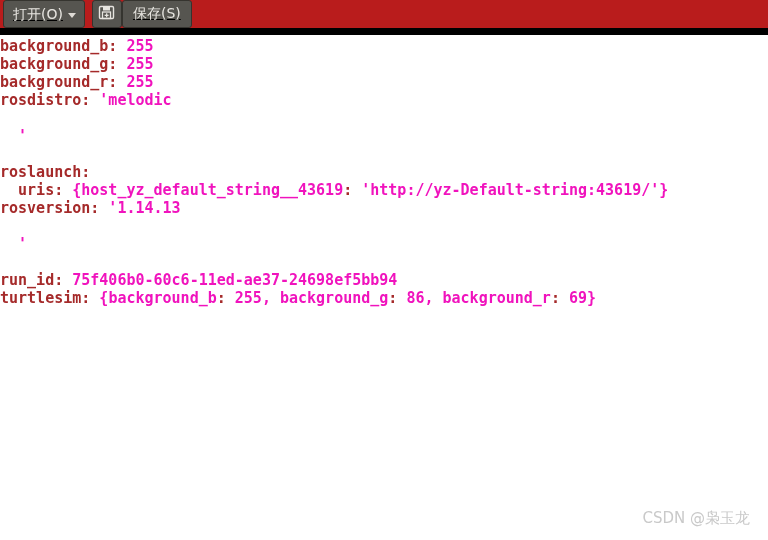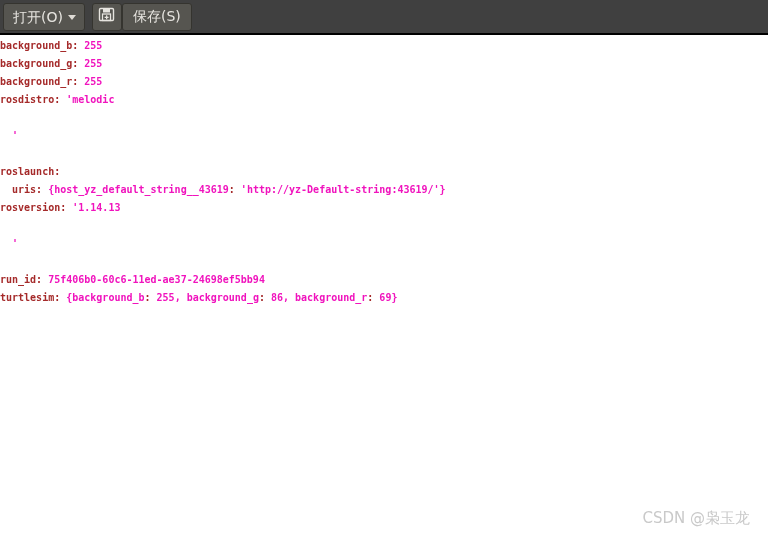--- a/index.html
+++ b/index.html
@@ -14,25 +14,26 @@
     font-family: "DejaVu Sans", sans-serif;
     position: relative;
   }
 
   
   #titlebar {
     position: absolute;
     top: 0; left: 0;
     width: 768px;
     height: 35px;
-    background: #404040;
-    border-bottom: 2px solid #000000;
+    background: #b91c1c;
+    border-bottom: 7px solid #000000;
     box-sizing: border-box;
     display: flex;
     align-items: center;
+    text-decoration: underline;
   }
   .tb-left {
     display: flex;
     align-items: center;
     padding-left: 3px;
     flex: 0 0 auto;
   }
   .tb-btn {
     height: 28px;
     background: #565550;
@@ -100,21 +101,21 @@
   #editor {
     position: absolute;
     top: 35px; left: 0;
     width: 768px;
     height: 505px;
     background: #ffffff;
     overflow: hidden;
   }
   .code {
     font-family: "DejaVu Sans Mono", monospace;
-    font-size: 10px;
+    font-size: 15px;
     font-weight: bold;
     line-height: 18px;
     padding-top: 2px;
     white-space: pre;
   }
   .line { height: 18px; }
   .k  { color: #a52a2a; }   
   .v  { color: #f013bd; }
 
   

